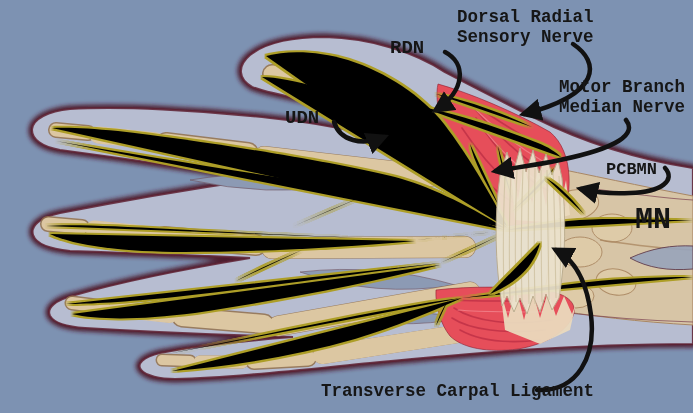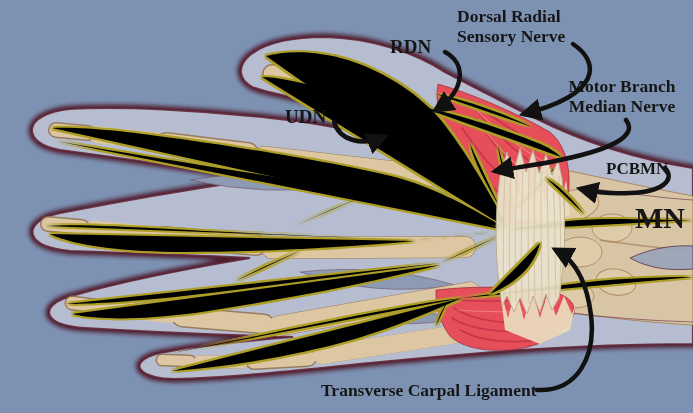--- a/index.html
+++ b/index.html
@@ -1,17 +1,17 @@
 <!DOCTYPE html>
 <html><head>
 <meta charset="utf-8">
 <style>
   html,body{margin:0;padding:0;background:#56698a;}
   #stage{width:693px;height:413px;position:relative;overflow:hidden;
-         font-family:Liberation Serif, serif;}
+         font-family:Liberation Mono, monospace;}
   svg{display:block;}
   .hand-under{fill:#b7bdd1;stroke:#4e1b2d;stroke-width:7;}
   .hand-main{fill:#b7bdd1;stroke:rgba(93,32,49,.85);stroke-width:2.2;}
   .bone-o{stroke:#93714c;fill:none;stroke-linecap:round;opacity:.85;}
   .bone-f{stroke:#dcc7a2;fill:none;stroke-linecap:round;}
   .lens{fill:#8c9ab4;stroke:rgba(107,74,85,.55);stroke-width:1;}
   .muscle{fill:#e64e5a;stroke:rgba(140,30,48,.6);stroke-width:1;}
   .stria{stroke:#bf3146;stroke-width:1.6;fill:none;opacity:.85;stroke-linecap:round;}
   .stria2{stroke:#f2858d;stroke-width:1.2;fill:none;opacity:.8;stroke-linecap:round;}
   .fluff{fill:#ead9bd;opacity:.95;}

